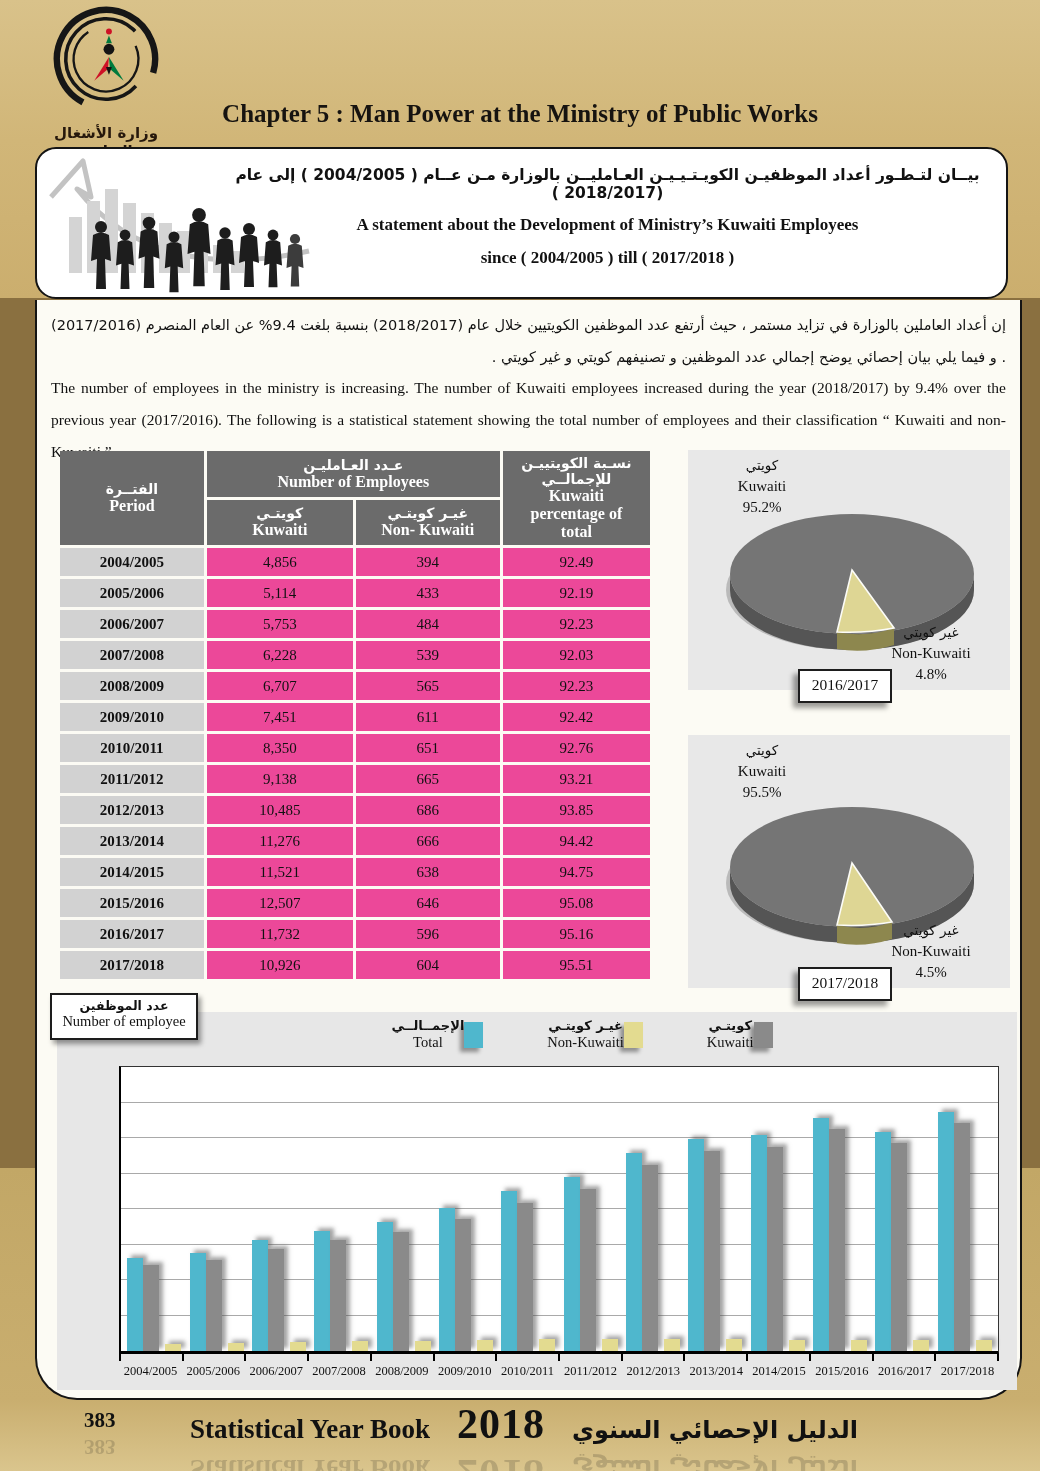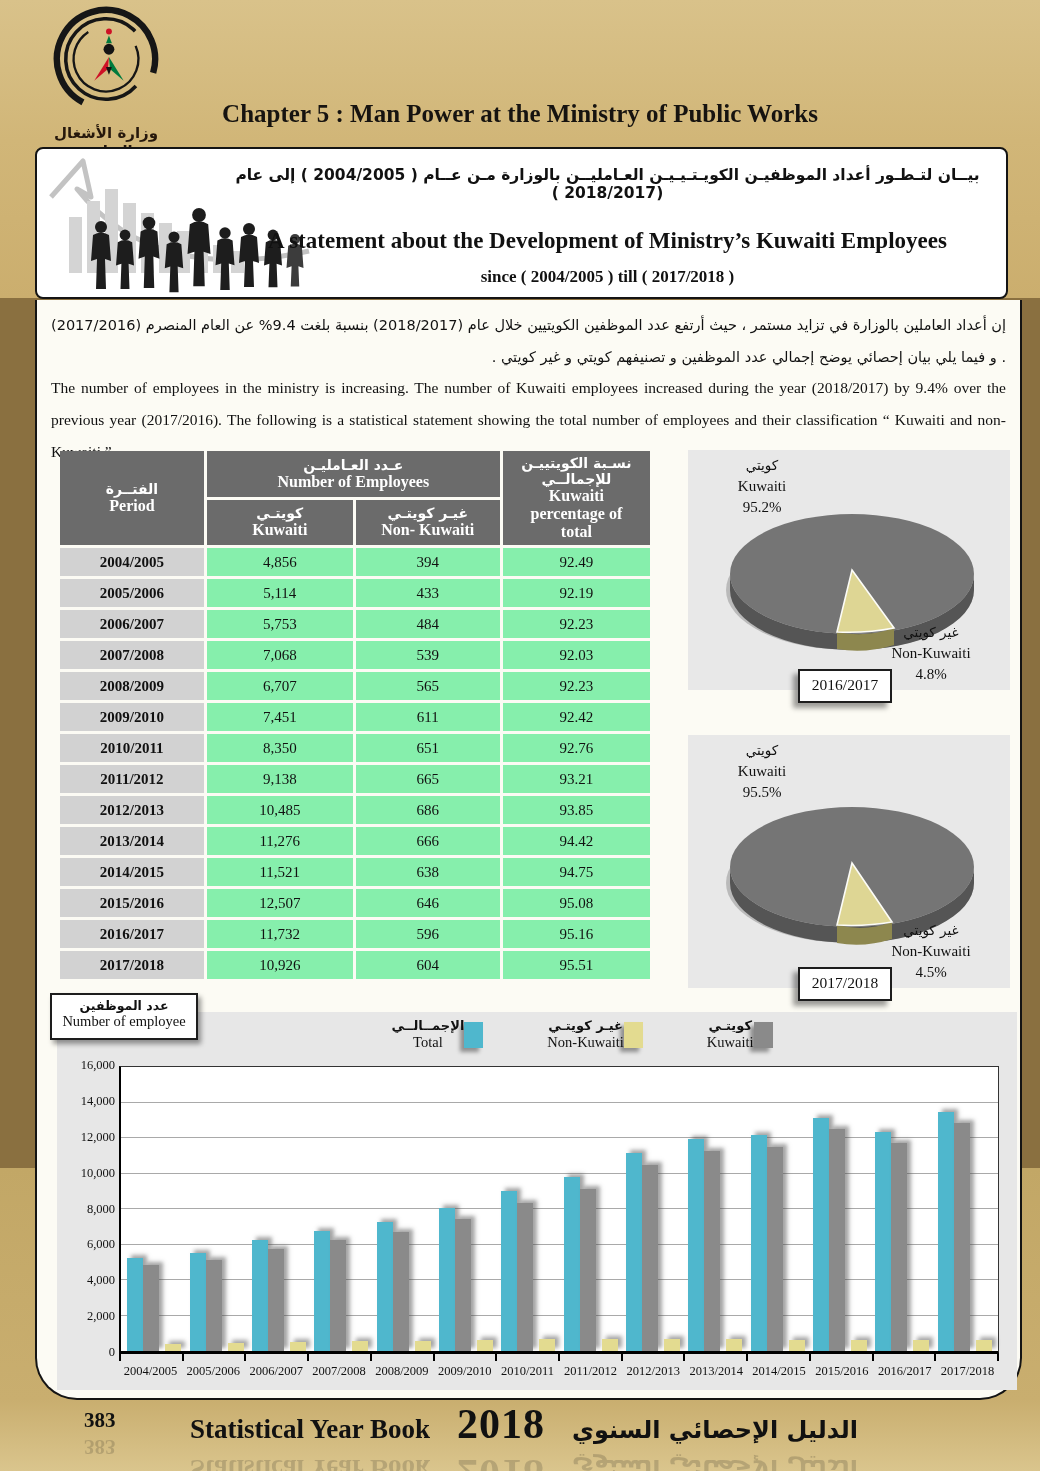--- a/index.html
+++ b/index.html
@@ -16,41 +16,41 @@
   .logo-block{position:absolute;left:26px;top:6px;width:160px;text-align:center;}
   .logo-ar{font-size:15px;font-weight:bold;color:#26180c;margin-top:2px;}
   .logo-en{font-size:10.5px;font-weight:bold;color:#26180c;letter-spacing:.4px;}
   .chapter-ar{position:absolute;top:32px;left:120px;right:120px;text-align:center;
     font-size:31px;font-weight:900;color:#141414;}
   .chapter-en{position:absolute;top:100px;left:0;right:0;text-align:center;
     font-size:25px;font-weight:bold;color:#161310;}
 
   
   .title-box{position:absolute;left:35px;top:147px;width:973px;height:152px;background:#fff;
-    border:2px solid #141414;border-radius:8px;box-sizing:border-box;padding-left:12px;}
+    border:2px solid #141414;border-radius:21px;box-sizing:border-box;padding-left:12px;}
   .title-art{position:absolute;left:4px;top:2px;width:300px;height:146px;}
   .title-lines{position:absolute;left:190px;right:18px;top:17px;text-align:center;}
   .t-ar{font-size:15.5px;font-weight:bold;}
-  .t-en1{font-size:23px;font-weight:bold;margin-top:26px;}
+  .t-en1{font-size:17px;font-weight:bold;margin-top:13px;}
   .t-en2{font-size:17px;font-weight:bold;margin-top:13px;}
 
   
   .content{position:absolute;left:35px;top:300px;width:987px;height:1100px;background:#fcfbf4;
     border:2px solid #141414;border-top:none;border-radius:0 0 42px 42px;box-sizing:border-box;}
   .p-ar{position:absolute;top:10px;left:14px;right:14px;direction:rtl;text-align:justify;
     font-size:14.5px;line-height:2.2;}
   .p-en{position:absolute;top:72px;left:14px;right:14px;text-align:justify;
     font-size:15.5px;line-height:2.05;}
 
   
   .emp-table{position:absolute;top:148px;left:20px;width:596px;border-collapse:separate;border-spacing:3px;}
   .emp-table th{background:#6b6b6b;color:#fff;font-weight:bold;padding:4px 18px;text-align:center;}
   .emp-table .h-ar{font-family:"DejaVu Sans",sans-serif;font-size:14px;}
   .emp-table .h-en{font-family:"Liberation Serif",serif;font-size:16px;}
-  .emp-table td{background:#86efac;text-align:center;font-size:15px;line-height:18px;padding:5px 2px;}
+  .emp-table td{background:#ec4899;text-align:center;font-size:15px;line-height:18px;padding:5px 2px;}
   .emp-table td.period{background:#d2d2d2;font-weight:bold;}
 
   
   .pies{position:absolute;top:150px;right:10px;width:322px;}
   .pie-panel{position:relative;background:#e8e8e8;}
   .pie-panel.p1{height:240px;margin-bottom:45px;}
   .pie-panel.p2{height:253px;}
   .pie-svg{position:absolute;left:12px;width:320px;height:200px;}
   .p1 .pie-svg{top:24px;} .p2 .pie-svg{top:32px;}
   .pie-klabel{position:absolute;top:6px;left:24px;width:100px;text-align:center;font-size:15px;line-height:1.45;}
@@ -233,21 +233,21 @@
             <td>92.19</td>
           </tr>
           <tr>
             <td class="period">2006/2007</td>
             <td>5,753</td>
             <td>484</td>
             <td>92.23</td>
           </tr>
           <tr>
             <td class="period">2007/2008</td>
-            <td>7,068</td>
+            <td>6,228</td>
             <td>539</td>
             <td>92.03</td>
           </tr>
           <tr>
             <td class="period">2008/2009</td>
             <td>6,707</td>
             <td>565</td>
             <td>92.23</td>
           </tr>
           <tr>
@@ -373,31 +373,20 @@
           </div>
           <div class="legend-entry">
             <div class="legend-text">
               <div class="lg-ar">كويتـي</div>
               <div class="lg-en">Kuwaiti</div>
             </div>
             <span class="chip" style="background: rgb(138, 138, 138);"></span>
           </div>
         </div>
       <div class="plot" id="plot">
-        <div class="ylabels" id="ylabels">
-            <div>16,000</div>
-            <div>14,000</div>
-            <div>12,000</div>
-            <div>10,000</div>
-            <div>8,000</div>
-            <div>6,000</div>
-            <div>4,000</div>
-            <div>2,000</div>
-            <div>0</div>
-          </div>
         <div class="gridline" style="bottom: 12.5%;"></div>
           <div class="gridline" style="bottom: 25%;"></div>
           <div class="gridline" style="bottom: 37.5%;"></div>
           <div class="gridline" style="bottom: 50%;"></div>
           <div class="gridline" style="bottom: 62.5%;"></div>
           <div class="gridline" style="bottom: 75%;"></div>
           <div class="gridline" style="bottom: 87.5%;"></div>
           <div class="groups" id="groups">
             <div class="group">
               <div class="bar s0" style="height: 32.8125%; background: rgb(79, 183, 205);"></div>

